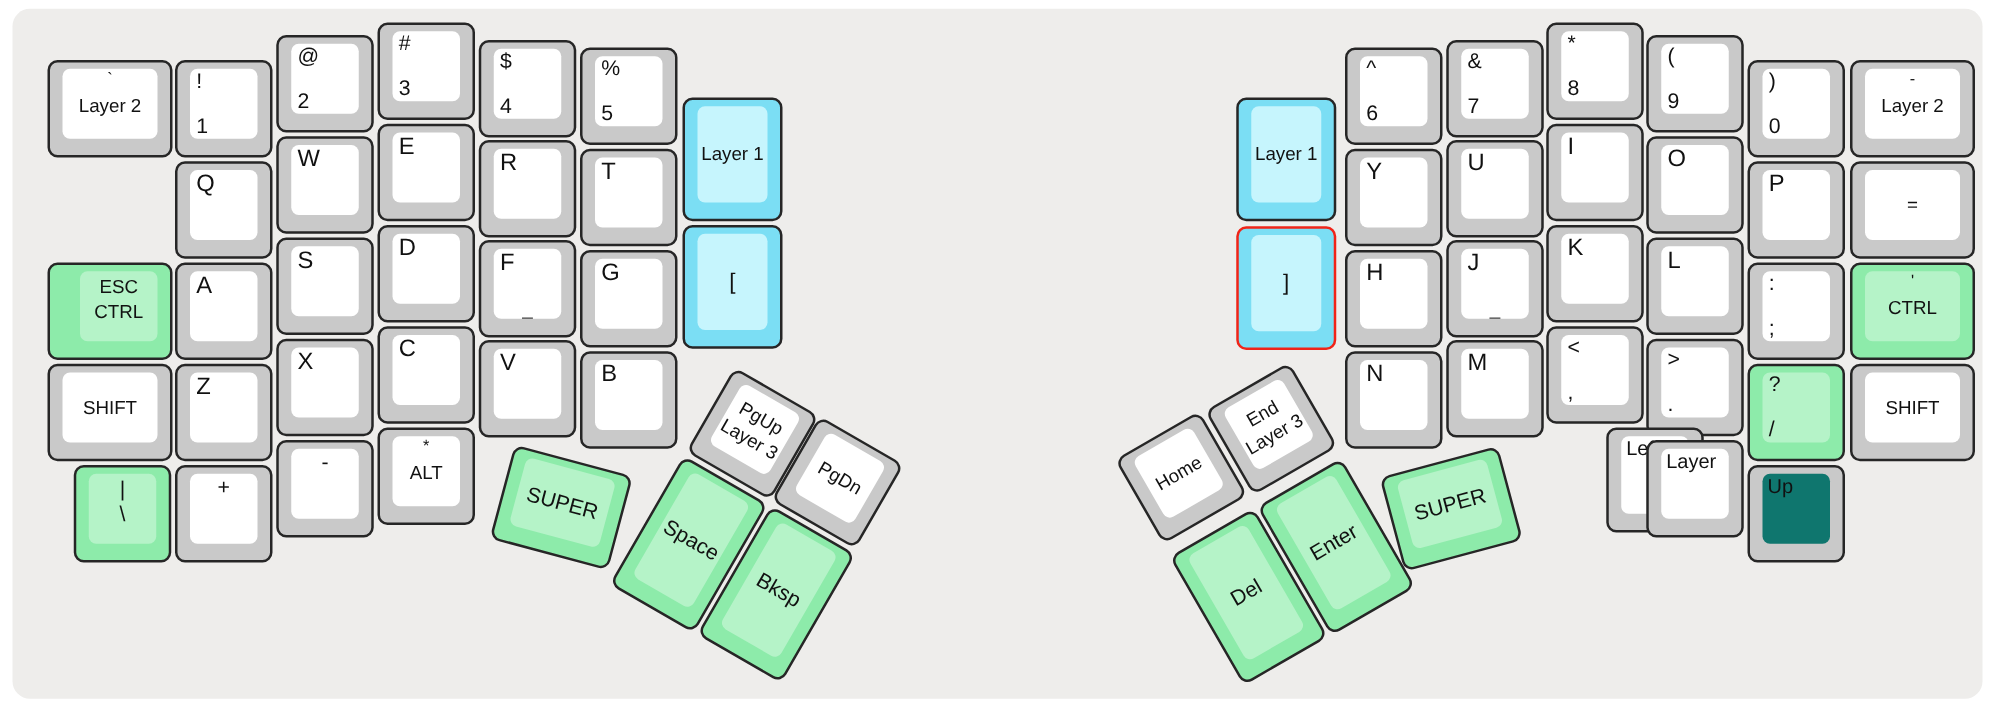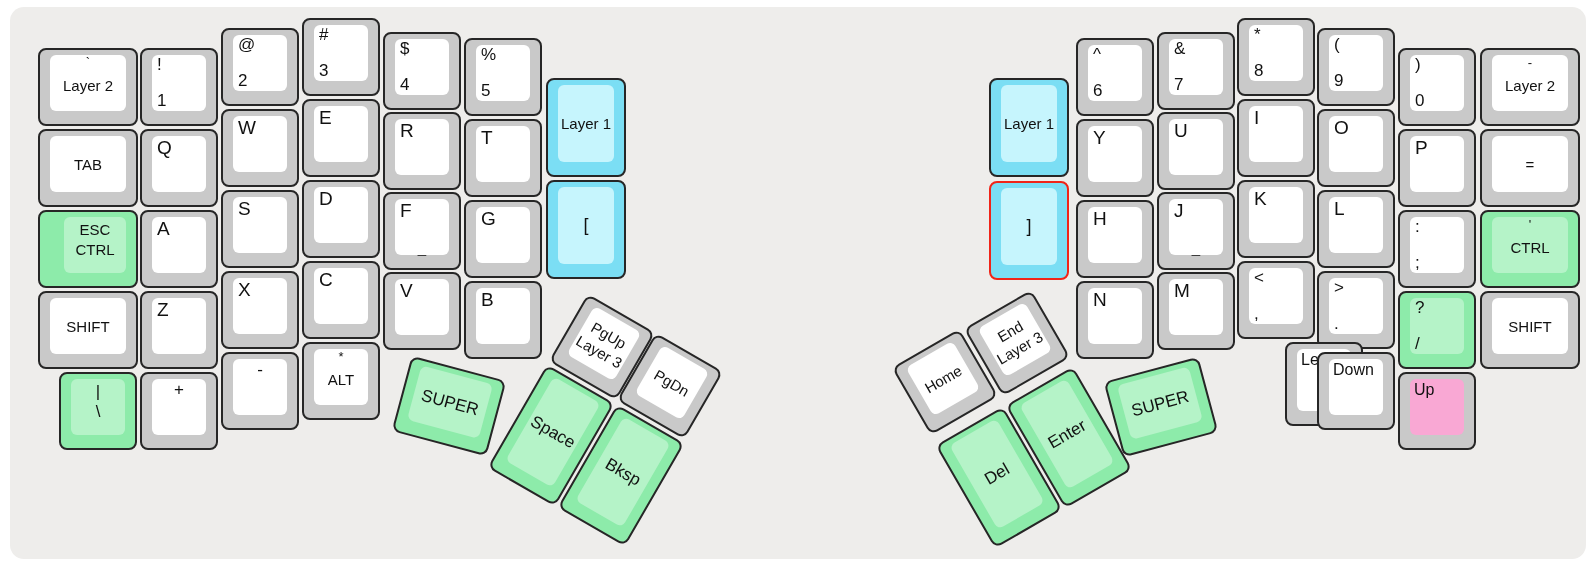--- a/index.html
+++ b/index.html
@@ -66,27 +66,20 @@
         </div>
       </div>
       <div class="key" style="left: 454px; top: 31px; width: 78px; height: 78px; background: rgb(201, 201, 201); border-color: rgb(38, 38, 38);">
         <div class="cap" style="background: rgb(255, 255, 255);">
           <div class="lg t-pair">
             <div>%</div>
             <div>5</div>
           </div>
         </div>
       </div>
-      <div class="key" style="left: 28px; top: 122px; width: 100px; height: 78px; background: rgb(201, 201, 201); border-color: rgb(38, 38, 38);">
-        <div class="cap" style="background: rgb(255, 255, 255);">
-          <div class="lg t-center">
-            <div>TAB</div>
-          </div>
-        </div>
-      </div>
       <div class="key" style="left: 130px; top: 122px; width: 78px; height: 78px; background: rgb(201, 201, 201); border-color: rgb(38, 38, 38);">
         <div class="cap" style="background: rgb(255, 255, 255);">
           <div class="lg t-letter">
             <div>Q</div>
           </div>
         </div>
       </div>
       <div class="key" style="left: 211px; top: 102px; width: 78px; height: 78px; background: rgb(201, 201, 201); border-color: rgb(38, 38, 38);">
         <div class="cap" style="background: rgb(255, 255, 255);">
           <div class="lg t-letter">
@@ -478,26 +471,26 @@
       <div class="key" style="left: 1227px; top: 335px; width: 78px; height: 84px; background: rgb(201, 201, 201); border-color: rgb(38, 38, 38); margin-left: 48px;">
         <div class="cap" style="background: rgb(255, 255, 255);">
           <div class="lg t-word">
             <div>Left</div>
           </div>
         </div>
       </div>
       <div class="key" style="left: 1307px; top: 345px; width: 78px; height: 78px; background: rgb(201, 201, 201); border-color: rgb(38, 38, 38);">
         <div class="cap" style="background: rgb(255, 255, 255);">
           <div class="lg t-word">
-            <div>Down</div>
+            <div>Layer</div>
           </div>
         </div>
       </div>
       <div class="key" style="left: 1388px; top: 365px; width: 78px; height: 78px; background: rgb(201, 201, 201); border-color: rgb(38, 38, 38);">
-        <div class="cap" style="background: #f9a8d4;">
+        <div class="cap" style="background: #0f766e;">
           <div class="lg t-word">
             <div>Up</div>
           </div>
         </div>
       </div>
       <div class="key" style="left: 896px; top: 336px; width: 78px; height: 78px; background: rgb(201, 201, 201); border-color: rgb(38, 38, 38); transform: rotate(-30deg);">
         <div class="cap" style="background: rgb(255, 255, 255);">
           <div class="lg t-center">
             <div>Home</div>
           </div>

